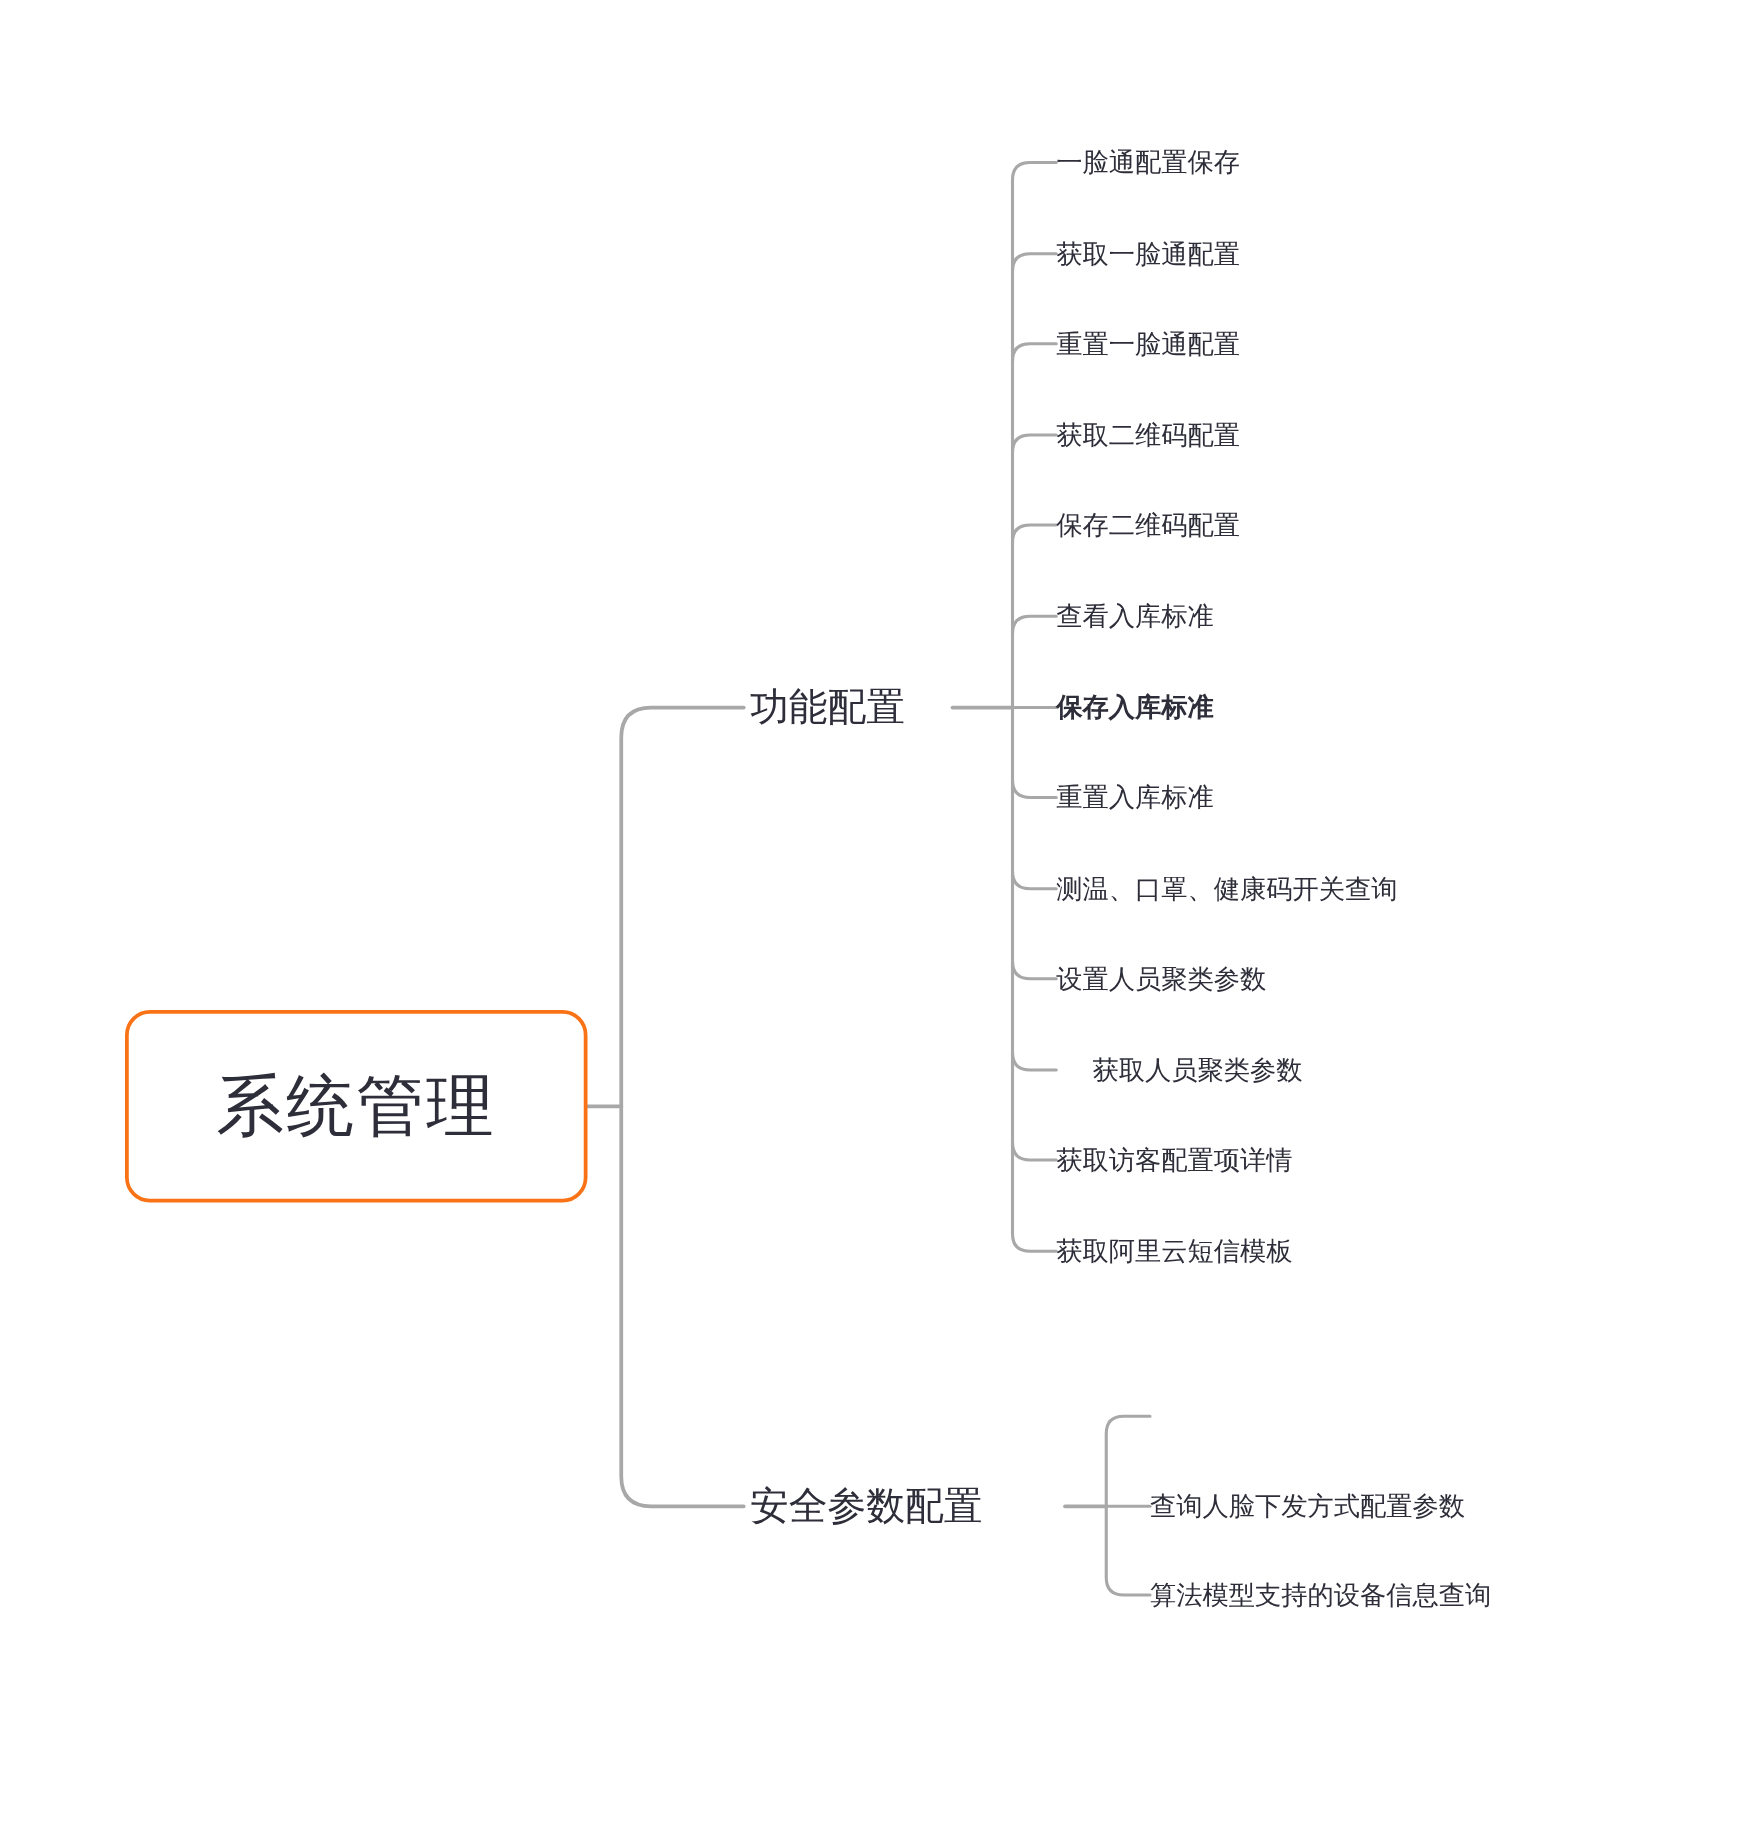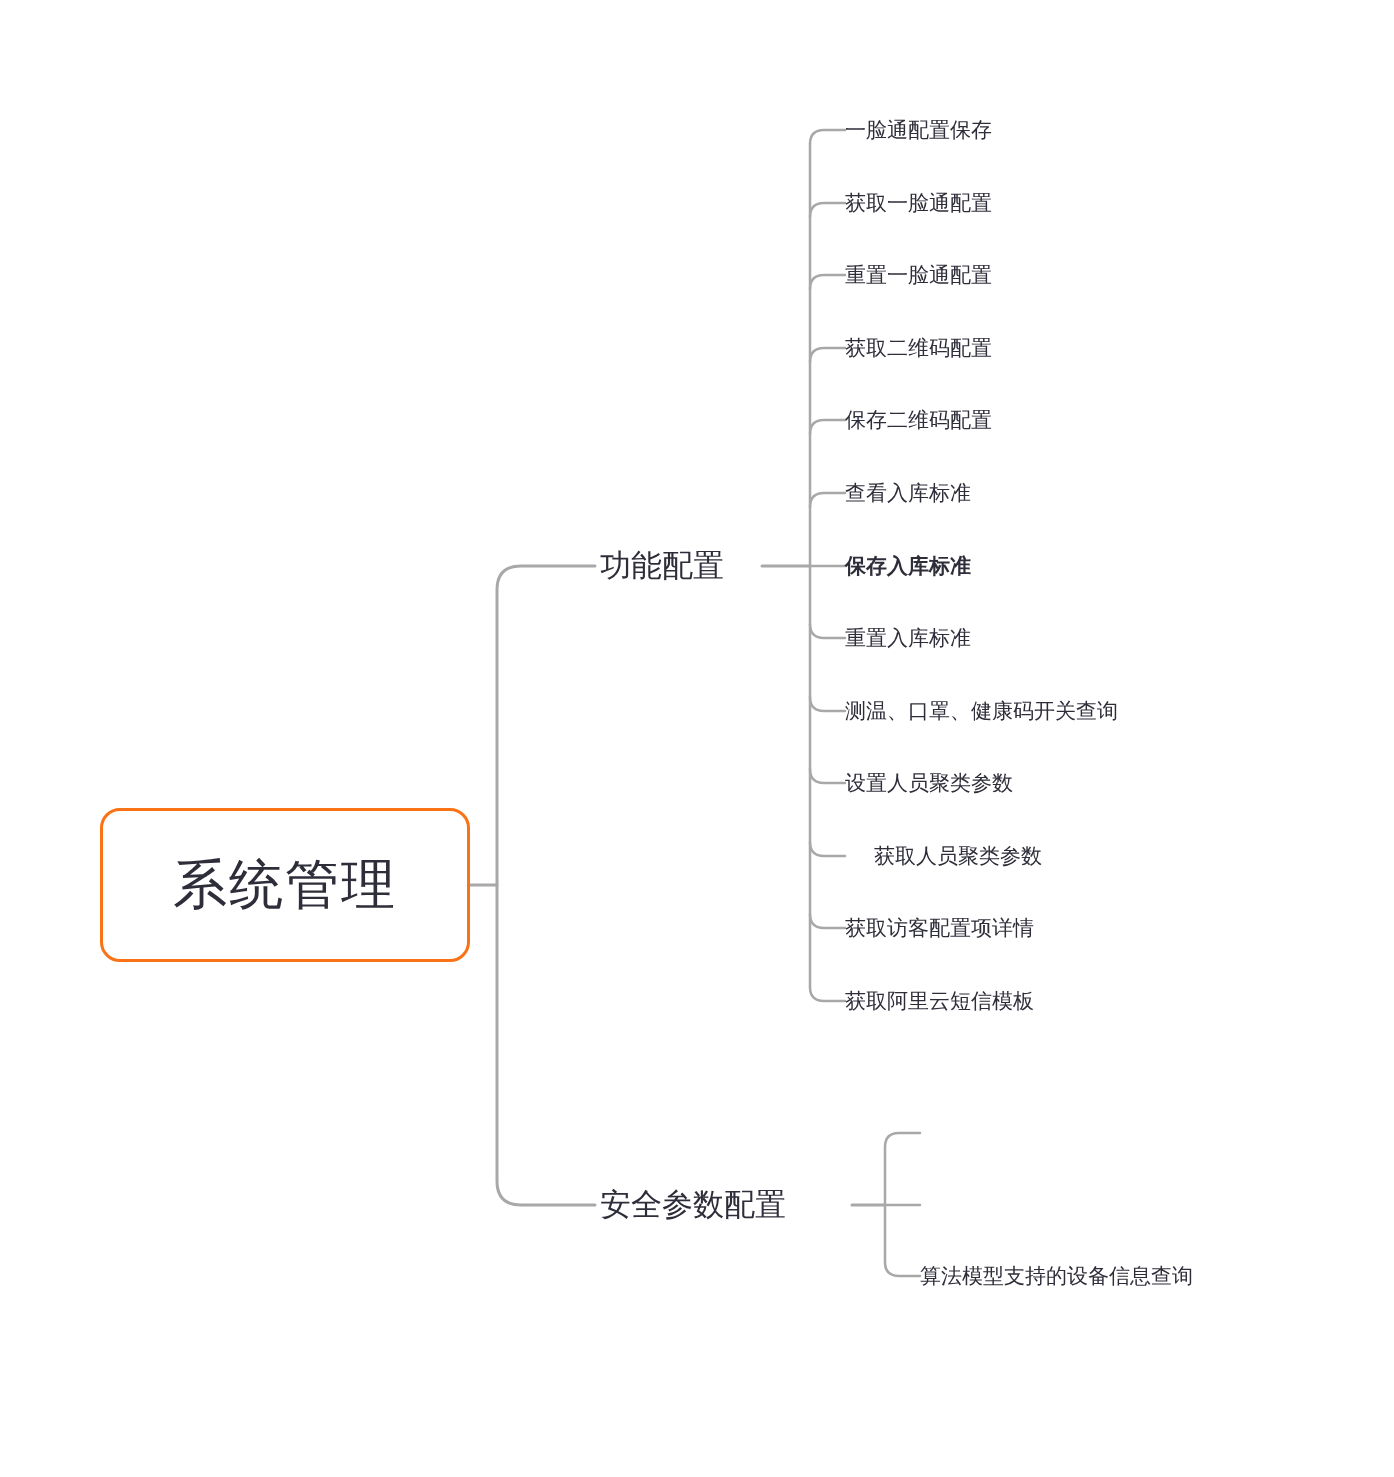--- a/index.html
+++ b/index.html
@@ -101,15 +101,16 @@
   <div class="node leaf-label" style="left:845px; top:420px;">保存二维码配置</div>
   <div class="node leaf-label" style="left:845px; top:493px;">查看入库标准</div>
   <div class="node leaf-label" style="left:845px; top:566px;font-weight:bold;">保存入库标准</div>
   <div class="node leaf-label" style="left:845px; top:638px;">重置入库标准</div>
   <div class="node leaf-label" style="left:845px; top:711px;">测温、口罩、健康码开关查询</div>
   <div class="node leaf-label" style="left:845px; top:783px;">设置人员聚类参数</div>
   <div class="node leaf-label" style="left:845px; top:856px;margin-left:29px;">获取人员聚类参数</div>
   <div class="node leaf-label" style="left:845px; top:928px;">获取访客配置项详情</div>
   <div class="node leaf-label" style="left:845px; top:1001px;">获取阿里云短信模板</div>
 
+  <div class="node leaf-label" style="left:920px; top:1205px;">查询人脸下发方式配置参数</div>
   <div class="node leaf-label" style="left:920px; top:1276px;">算法模型支持的设备信息查询</div>
 
 </div>
 
 </body></html>

